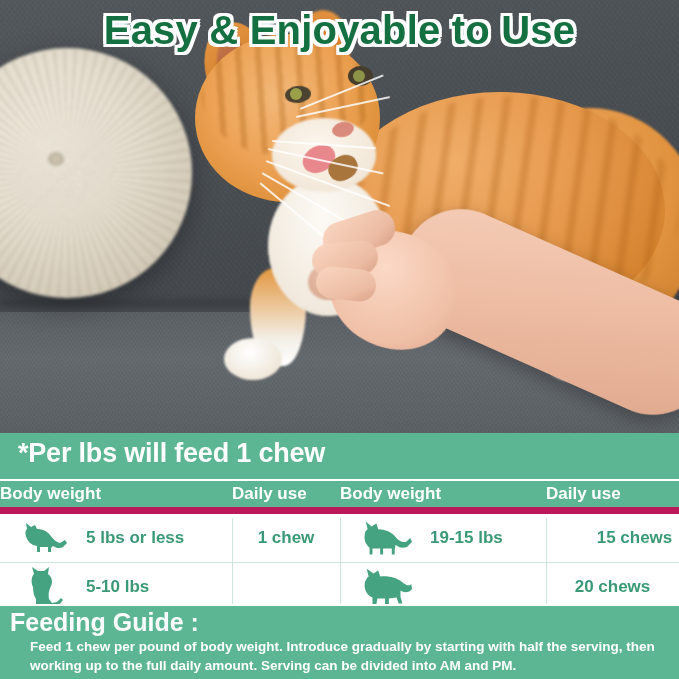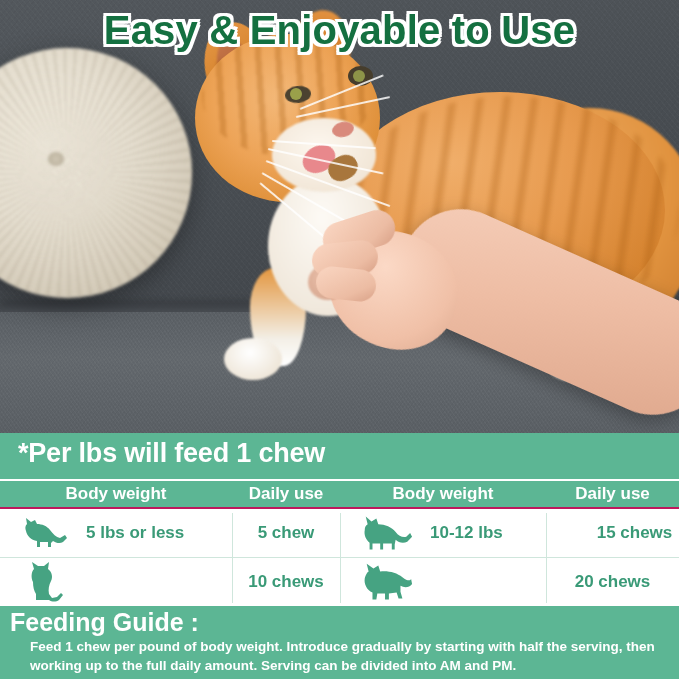--- a/index.html
+++ b/index.html
@@ -114,23 +114,23 @@
         -2px -2px 0 #fff, 2px -2px 0 #fff, -2px 2px 0 #fff, 2px 2px 0 #fff,
         -3px 0 0 #fff, 3px 0 0 #fff, 0 -3px 0 #fff, 0 3px 0 #fff,
         -3px -3px 0 #fff, 3px -3px 0 #fff, -3px 3px 0 #fff, 3px 3px 0 #fff;}
 
   
   .panel{position:absolute;left:0;top:433px;width:679px;height:246px;background:#5cb694;padding-left:24px;}
   .banner{position:absolute;left:0;top:0;width:679px;height:45px;}
   .banner-txt{position:absolute;left:18px;top:5px;font-size:27px;font-weight:bold;color:#fff;
       letter-spacing:-.2px;}
   .hdr-row{position:absolute;left:0;top:46px;width:679px;height:28px;border-top:2px solid #fff;}
-  .hdr-cell{position:absolute;top:3px;font-size:17px;font-weight:bold;color:#fff;text-align:center;}
+  .hdr-cell{position:absolute;top:3px;font-size:17px;font-weight:bold;color:#fff;text-align:left;}
   .tbl{position:absolute;left:0;top:74px;width:679px;height:97px;background:#fff;
-       border-top:2px solid #be185d;}
+       border-top:7px solid #be185d;}
   .trow{position:absolute;left:0;width:679px;height:48px;}
   .trow.r1{top:0;}
   .trow.r2{top:49px;}
   .rowline{position:absolute;left:0;top:48px;width:679px;height:1px;background:#cfe6dc;}
   .cell{position:absolute;top:0;height:48px;display:flex;align-items:center;}
   .vline{position:absolute;top:4px;width:1px;height:90px;background:#cfe6dc;}
   .cellv{font-size:17px;font-weight:bold;color:#3a9a77;white-space:nowrap;}
   .icon-cat{width:56px;height:40px;display:flex;align-items:center;justify-content:center;}
   .icon-cat svg{display:block;}
 
@@ -227,47 +227,47 @@
           <span class="icon-cat">
             <svg width="52" height="34" viewBox="0 0 52 34" fill="#46a382">
               <path d="M9 8 L8 2 L13 6 L17 4 L19 8 C24 8 29 10 32 14 C35 18 38 21 42 22 L47 19 L49 22 L45 26 C42 28 38 27 35 25 L33 27 L33 31 L30 31 L30 26 L22 26 L22 31 L19 31 L19 25 C13 24 9 20 8 15 C7 12 7 10 9 8 Z"></path>
             </svg>
           </span>
         </div>
         <div class="cell" style="left:86px;width:146px;">
           <span class="cellv">5 lbs or less</span>
         </div>
         <div class="cell" style="left:232px;width:108px;justify-content:center;">
-          <span class="cellv">5 chew</span>
+          <span class="cellv">1 chew</span>
         </div>
         <div class="cell" style="left:346px;width:80px;justify-content:center;">
           <span class="icon-cat">
             <svg width="58" height="38" viewBox="0 0 58 38" fill="#46a382">
               <path d="M10 10 L8 2 L14 7 L19 4 L21 10 C28 10 35 13 39 18 C42 22 46 24 50 23 L54 19 L56 23 L51 28 C47 30 42 29 39 26 L38 31 L38 36 L35 36 L35 30 L26 30 L26 36 L23 36 L23 30 L15 30 L15 36 L12 36 L12 29 C8 26 6 21 7 16 C7 13 8 11 10 10 Z"></path>
             </svg>
           </span>
         </div>
         <div class="cell" style="left:430px;width:116px;">
-          <span class="cellv">10-12 lbs</span>
+          <span class="cellv">19-15 lbs</span>
         </div>
         <div class="cell" style="left:568px;width:133px;justify-content:center;">
           <span class="cellv">15 chews</span>
         </div>
       </div>
 
       <div class="trow r2">
         <div class="cell" style="left:8px;width:72px;justify-content:center;">
           <span class="icon-cat">
             <svg width="44" height="42" viewBox="0 0 44 42" fill="#46a382">
               <path d="M12 8 L10 1 L16 5 L22 5 L27 1 L26 8 C30 11 31 16 29 20 C27 24 26 28 27 33 L30 37 L35 36 L39 32 L41 34 L37 39 C34 41 30 41 27 39 L14 39 L14 33 C12 30 11 26 11 21 C9 17 9 11 12 8 Z"></path>
             </svg>
           </span>
         </div>
-        <div class="cell" style="left:232px;width:108px;justify-content:center;">
-          <span class="cellv">10 chews</span>
+        <div class="cell" style="left:86px;width:146px;">
+          <span class="cellv">5-10 lbs</span>
         </div>
         <div class="cell" style="left:346px;width:80px;justify-content:center;">
           <span class="icon-cat">
             <svg width="58" height="40" viewBox="0 0 58 40" fill="#46a382">
               <path d="M11 9 L9 1 L16 6 L21 3 L23 9 C31 8 40 10 46 15 C51 19 54 19 55 17 L56 22 C53 26 48 26 44 24 L44 30 L46 37 L42 37 L40 31 L32 32 L32 38 L28 38 L28 32 L20 32 L19 38 L15 38 L15 31 C9 28 6 22 7 16 C8 13 9 10 11 9 Z"></path>
             </svg>
           </span>
         </div>
         <div class="cell" style="left:546px;width:133px;justify-content:center;">
           <span class="cellv">20 chews</span>

